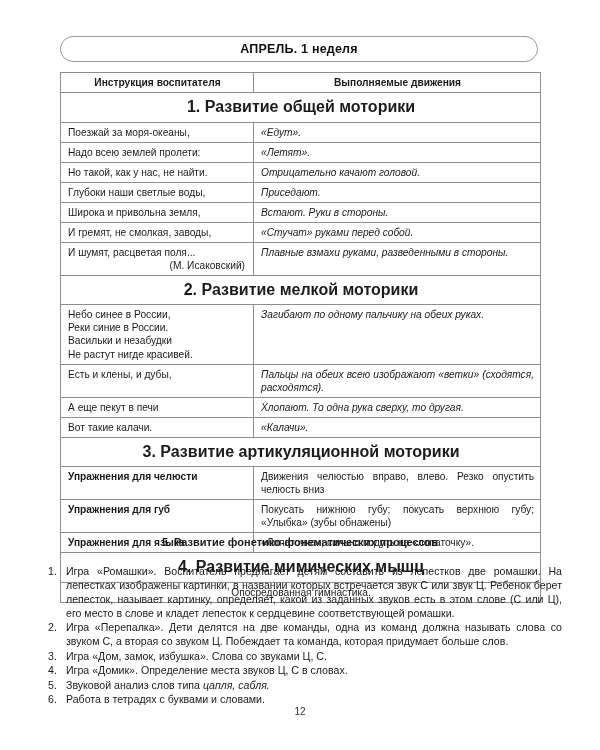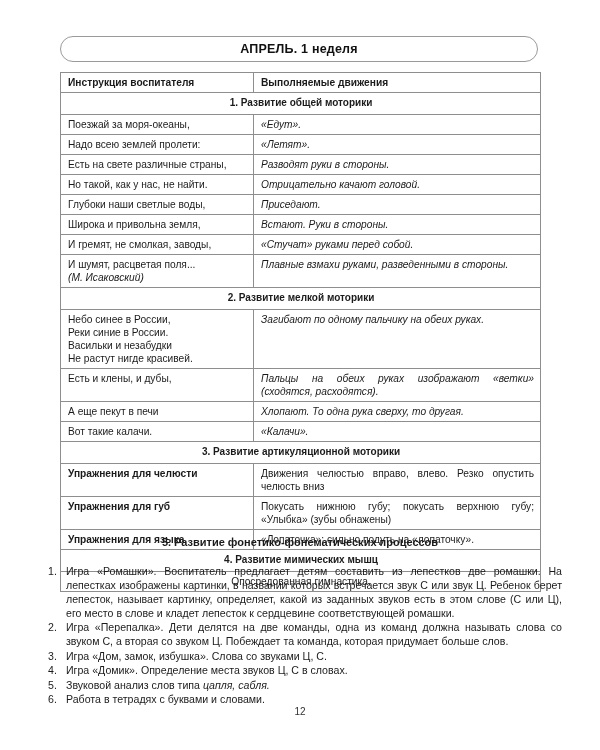--- a/index.html
+++ b/index.html
@@ -57,45 +57,45 @@
     border: 1px solid #8e8e8e;
     padding: 3px 6px 3px 7px;
     vertical-align: top;
     font-size: 10.2px;
     line-height: 1.28;
   }
   .col-left  { width: 193px; }
   .col-right { width: 287px; }
 
   .hdr-cell {
-    text-align: left;
+    text-align: center;
     font-weight: bold;
     font-size: 10.8px;
     padding-top: 5px;
     padding-bottom: 5px;
     vertical-align: middle;
   }
   .section-row td {
     text-align: center;
     font-weight: bold;
-    font-size: 10px;
+    font-size: 16px;
     padding-top: 4px;
     padding-bottom: 4px;
     vertical-align: middle;
   }
   .ital {
     font-style: italic;
   }
   .cell-right-just {
     text-align: justify;
     text-align-last: left;
   }
   .attrib {
     display: block;
-    font-style: italic;
+    text-align: right;
     padding-right: 2px;
   }
   .lbl-bold {
     font-weight: bold;
     padding-top: 5px;
     margin-top: 48px;
   }
   .centered-cell {
     text-align: center;
     padding-top: 5px;
@@ -178,24 +178,20 @@
       </tr>
       <tr>
         <td>Поезжай за моря-океаны,</td>
         <td class="ital">«Едут».</td>
       </tr>
       <tr>
         <td>Надо всею землей пролети:</td>
         <td class="ital">«Летят».</td>
       </tr>
       <tr>
-        <td>Есть на свете различные страны,</td>
-        <td class="ital">Разводят руки в стороны.</td>
-      </tr>
-      <tr>
         <td>Но такой, как у нас, не найти.</td>
         <td class="ital">Отрицательно качают головой.</td>
       </tr>
       <tr>
         <td>Глубоки наши светлые воды,</td>
         <td class="ital">Приседают.</td>
       </tr>
       <tr>
         <td>Широка и привольна земля,</td>
         <td class="ital">Встают. Руки в стороны.</td>
@@ -217,21 +213,21 @@
       </tr>
       <tr>
         <td class="multiline">Небо синее в России,
 Реки синие в России.
 Васильки и незабудки
 Не растут нигде красивей.</td>
         <td class="ital">Загибают по одному пальчику на обеих руках.</td>
       </tr>
       <tr>
         <td>Есть и клены, и дубы,</td>
-        <td class="ital cell-right-just">Пальцы на обеих руках изображают «ветки» (сходятся, расходятся).</td>
+        <td class="ital cell-right-just">Пальцы на обеих всею изображают «ветки» (сходятся, расходятся).</td>
       </tr>
       <tr>
         <td>А еще пекут в печи</td>
         <td class="ital">Хлопают. То одна рука сверху, то другая.</td>
       </tr>
       <tr>
         <td>Вот такие калачи.</td>
         <td class="ital">«Калачи».</td>
       </tr>
 

